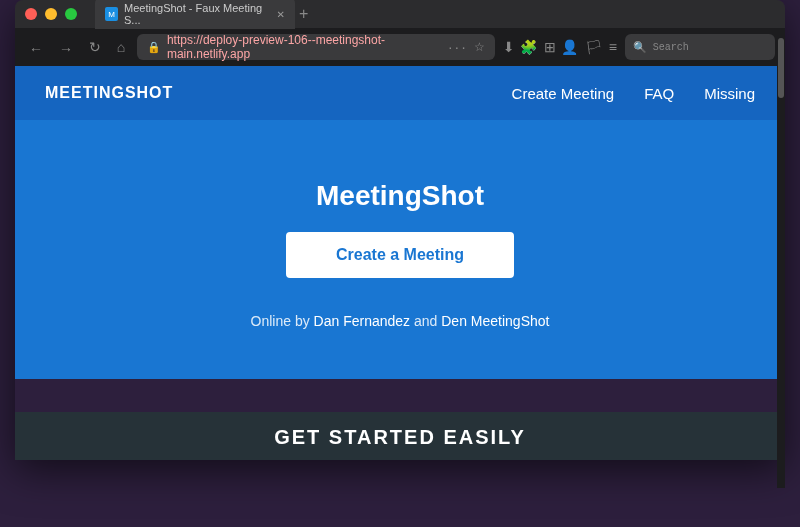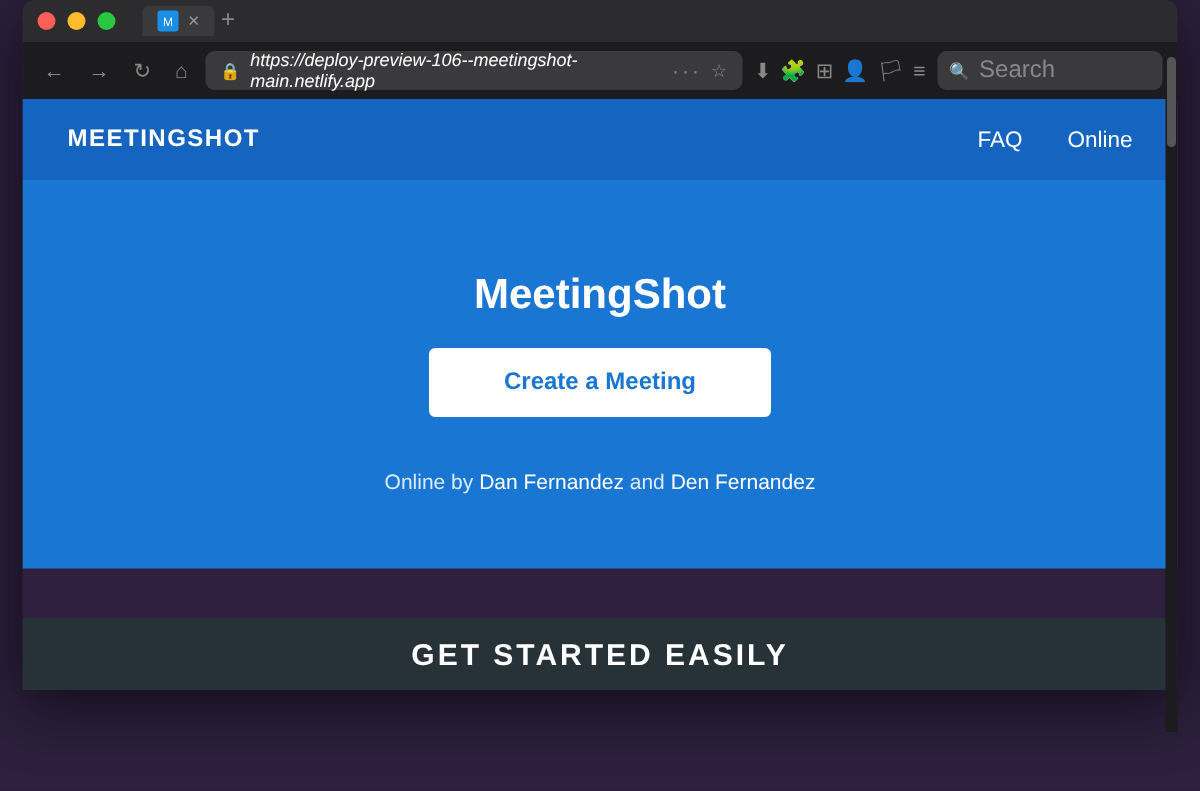--- a/index.html
+++ b/index.html
@@ -104,24 +104,23 @@
       display: flex;
       align-items: center;
       padding: 0 10px;
       gap: 6px;
     }
     .url-lock {
       color: #888;
       font-size: 11px;
     }
     .url-text {
-      color: #ffffff;
+      color: #fca5a5;
       font-size: 12px;
       flex: 1;
-      font-style: italic;
     }
     .url-dots {
       color: #888;
       font-size: 14px;
       letter-spacing: 2px;
     }
     .url-bookmark {
       color: #888;
       font-size: 12px;
     }
@@ -134,21 +133,22 @@
       align-items: center;
       padding: 0 8px;
       gap: 6px;
     }
     .search-icon {
       color: #888;
       font-size: 11px;
     }
     .search-text {
       color: #888;
-      font-size: 16px;
+      font-size: 10px;
+      font-family: Liberation Mono, monospace;
     }
     .toolbar-icons {
       display: flex;
       align-items: center;
       gap: 6px;
       color: #888;
       font-size: 14px;
     }
 
     
@@ -268,20 +268,21 @@
 <div class="window-container">
   <div class="window">
 
     <div class="titlebar">
       <span class="traffic-light close"></span>
       <span class="traffic-light minimize"></span>
       <span class="traffic-light maximize"></span>
       <div class="tab-area">
         <div class="tab">
           <span class="tab-favicon">M</span>
+          <span>MeetingShot - Faux Meeting S...</span>
           <span class="tab-close">✕</span>
         </div>
         <span class="new-tab-btn">+</span>
       </div>
     </div>
 
     <div class="addressbar">
       <span class="nav-btn">←</span>
       <span class="nav-btn">→</span>
       <span class="nav-btn">↻</span>
@@ -302,30 +303,31 @@
       </div>
       <div class="search-bar">
         <span class="search-icon">🔍</span>
         <span class="search-text">Search</span>
       </div>
     </div>
 
     <div class="site-navbar">
       <span class="site-brand">MEETINGSHOT</span>
       <div class="site-nav-links">
+        <a class="site-nav-link">Create Meeting</a>
         <a class="site-nav-link">FAQ</a>
-        <a class="site-nav-link">Online</a>
+        <a class="site-nav-link">Missing</a>
       </div>
     </div>
 
     <div class="hero">
       <h1 class="hero-title">MeetingShot</h1>
       <button class="hero-cta">Create a Meeting</button>
       <p class="hero-credit">
-        <span>Online by </span><a>Dan Fernandez</a><span> and </span><a>Den Fernandez</a>
+        <span>Online by </span><a>Dan Fernandez</a><span> and </span><a>Den MeetingShot</a>
       </p>
     </div>
 
     <div class="footer-peek">
       <span class="footer-title">GET STARTED EASILY</span>
     </div>
   </div>
 
   <div class="scrollbar-track">
     <div class="scrollbar-thumb"></div>

